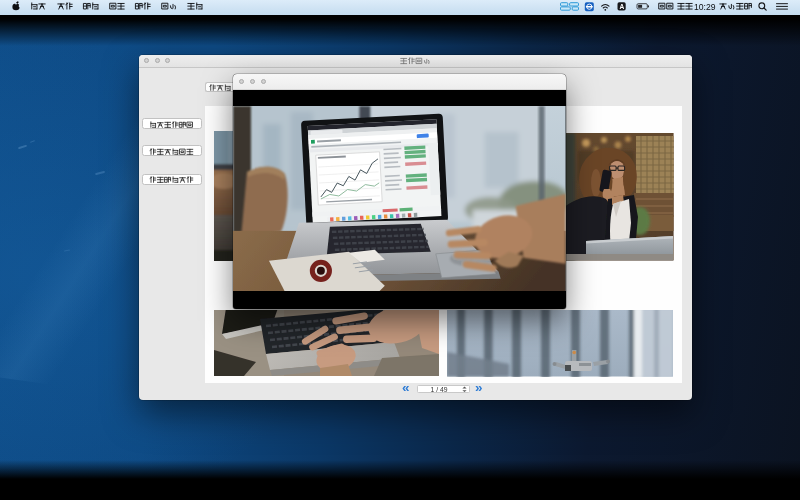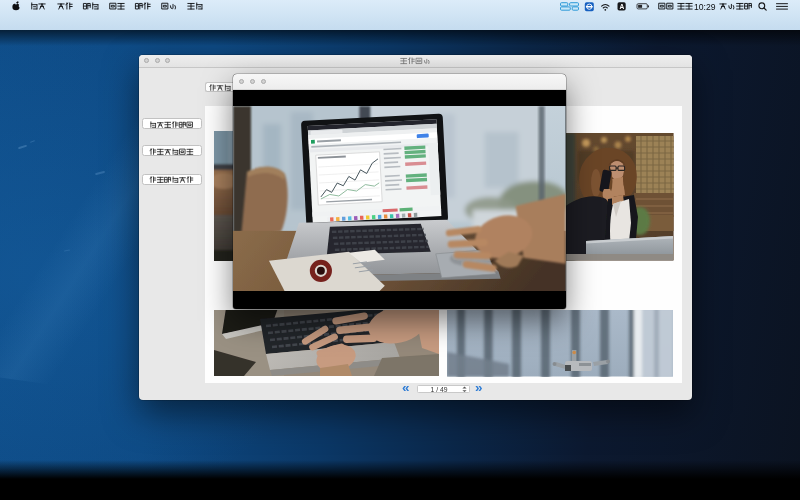--- a/index.html
+++ b/index.html
@@ -2,21 +2,21 @@
 <html><head><meta charset="utf-8"><style>
 html,body{margin:0;padding:0;background:#000;}
 #stage{position:relative;width:800px;height:500px;overflow:hidden;font-family:"Liberation Sans",sans-serif;}
 #wall{position:absolute;left:0;top:0;width:800px;height:500px;background:
  linear-gradient(to bottom, rgba(0,0,0,1) 0px, rgba(0,0,0,1) 19px, rgba(0,0,0,0) 46px),
  linear-gradient(to top, rgba(0,0,0,1) 0px, rgba(0,0,0,1) 21px, rgba(0,0,0,0) 40px),
  radial-gradient(ellipse 430px 330px at 5% 55%, rgba(23,99,166,.38), rgba(0,0,0,0) 72%),
  linear-gradient(100deg,#0f4e8a 0%,#0e4a84 25%,#0b3867 45%,#0b2749 60%,#0c1930 75%,#0b1321 100%);}
 #streak1{position:absolute;left:-30px;top:90px;width:260px;height:300px;background:linear-gradient(115deg,rgba(90,160,220,0) 40%,rgba(110,180,235,.10) 50%,rgba(90,160,220,0) 60%);transform:rotate(8deg);}
 .spk{position:absolute;background:rgba(150,200,240,.5);border-radius:2px;}
-#menubar{position:absolute;left:0;top:0;width:800px;height:30px;background:linear-gradient(#dcecf9,#c5dcef);color:#101114;}
+#menubar{position:absolute;left:0;top:0;width:800px;height:15px;background:linear-gradient(#dcecf9,#c5dcef);color:#101114;}
 #win{position:absolute;left:139px;top:55px;width:553px;height:345px;border-radius:4px;background:#e8e8e8;box-shadow:0 0 0 0.6px rgba(0,0,0,.3),0 14px 34px rgba(0,0,0,.5);}
 #wtitle{position:absolute;left:0;top:0;width:100%;height:11.5px;border-radius:4px 4px 0 0;background:linear-gradient(#eeeeee,#e3e3e3);border-bottom:0.7px solid #c6c6c6;}
 .dot{position:absolute;width:4.8px;height:4.8px;border-radius:50%;background:#d2d2d2;border:0.6px solid #ababab;box-sizing:border-box;}
 #panel{position:absolute;left:66px;top:51px;width:477px;height:277px;background:#fefefe;}
 .sbtn{position:absolute;left:2.5px;width:60px;height:11px;background:#fff;border:0.7px solid #c2c2c2;border-radius:2.5px;box-sizing:border-box;text-align:center;}
 #tab{position:absolute;left:66px;top:26.5px;width:31px;height:10.5px;background:#fff;border:0.7px solid #c6c6c6;border-radius:2.5px 0 0 2.5px;border-right:none;box-sizing:border-box;overflow:hidden;}
 #pager{position:absolute;left:0;top:329px;width:553px;height:16px;}
 #stepper{position:absolute;left:277.5px;top:0.6px;width:53.5px;height:8.8px;background:#fff;border:0.6px solid #c9c9c9;border-radius:1.5px;box-sizing:border-box;}
 .guill{position:absolute;top:-4.4px;font-size:13.5px;font-weight:bold;color:#2e7cd5;letter-spacing:-1px;}
 #player{position:absolute;left:233.4px;top:74.3px;width:332.6px;height:234.7px;border-radius:4px 4px 3px 3px;background:#000;box-shadow:0 0 0 0.6px rgba(0,0,0,.35),0 12px 30px rgba(0,0,0,.5);}

